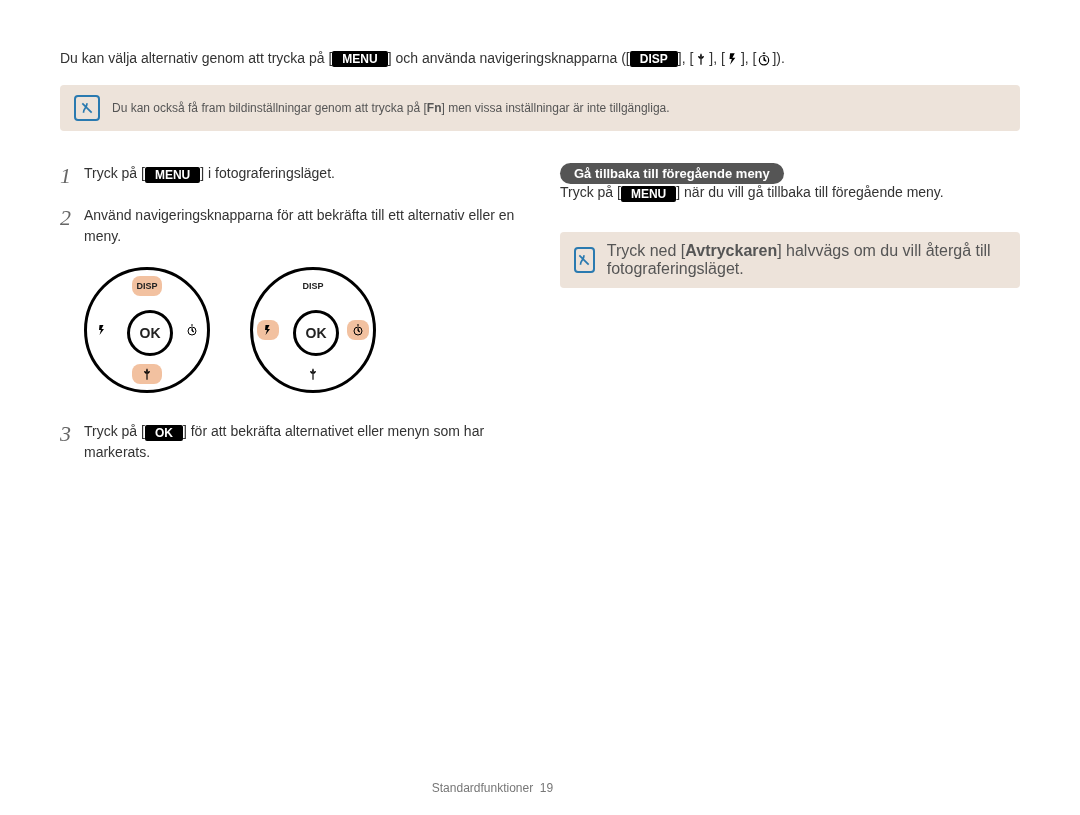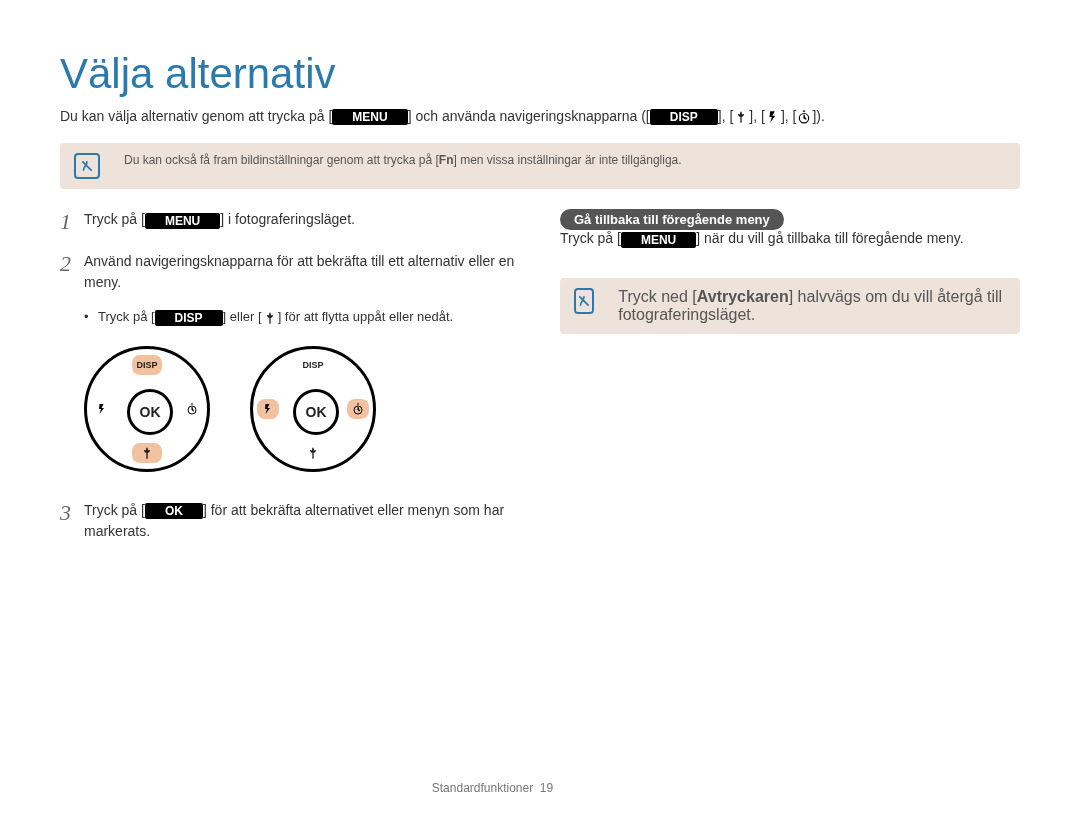--- a/index.html
+++ b/index.html
@@ -1,20 +1,20 @@
 <!DOCTYPE html>
 <html><head>
 <meta charset="utf-8">
 <style>
   html,body{margin:0;padding:0;background:#fff;font-family:Arial,Helvetica,sans-serif;color:#222;}
   .page{width:1080px;height:815px;position:relative;padding:50px 60px 0 60px;box-sizing:border-box;}
   h1{margin:0 0 10px 0;font-weight:400;font-size:42px;color:#2a7ab0;letter-spacing:0px;}
   .intro{font-size:14px;color:#333;margin-bottom:18px;}
-  .badge{display:inline-block;background:#000;color:#fff;border-radius:2px;padding:0 20px;font-weight:700;font-size:12px;line-height:16px;vertical-align:middle;}
-  .info-box{background:#ede3da;border-radius:4px;padding:10px 14px;display:flex;gap:24px;margin-bottom:20px;}
+  .badge{display:inline-block;background:#000;color:#fff;border-radius:2px;padding:0 10px;font-weight:700;font-size:12px;line-height:16px;vertical-align:middle;}
+  .info-box{background:#ede3da;border-radius:4px;padding:10px 14px;display:flex;align-items:center;gap:12px;margin-bottom:32px;}
   .info-icon{width:22px;height:22px;border:2px solid #2a7ab0;border-radius:4px;display:flex;align-items:center;justify-content:center;}
   .info-icon svg{width:14px;height:14px;}
   .info-box .txt{font-size:12px;color:#555;}
   .cols{display:flex;gap:40px;}
   .col{flex:1;}
   .step{display:flex;margin-bottom:16px;font-size:14px;color:#333;}
   .step .num{font-size:22px;font-style:italic;color:#666;width:24px;flex-shrink:0;font-family:Georgia,serif;}
   .step .body{flex:1;line-height:1.5;}
   .sub{margin:0 0 0 24px;padding:0;list-style:none;font-size:13px;color:#333;}
   .sub li{position:relative;padding-left:14px;margin-bottom:4px;}
@@ -32,21 +32,20 @@
   .hl{background:#f2c1a0;}
   .pill{display:inline-block;background:#555;color:#fff;border-radius:12px;padding:3px 14px;font-size:13px;font-weight:700;margin-bottom:0;}
   .rtext{font-size:14px;color:#333;margin-bottom:30px;}
   .info-box.small .txt{font-size:16px;}
   .footer{position:absolute;bottom:20px;left:0;width:985px;text-align:center;font-size:12px;color:#777;}
 </style>
 </head>
 <body>
 
 <div class="page">
-  <h1>Välja alternativ</h1>
 
   <div class="intro">
     <span>Du kan välja alternativ genom att trycka på [</span><span class="badge">MENU</span><span>] och använda navigeringsknapparna ([</span><span class="badge">DISP</span><span>], [</span><span class="smallicon">
         <svg viewBox="0 0 24 24">
           <path fill="#000" d="M12 2c2 3 2 6 0 8-2-2-2-5 0-8zm-5 5c3 0 5 2 5 5-3 0-5-2-5-5zm10 0c0 3-2 5-5 5 0-3 2-5 5-5zM11 12h2v10h-2z"></path>
         </svg>
       </span><span>], [</span><span class="smallicon">
         <svg viewBox="0 0 24 24">
           <path fill="#000" d="M7 2h8l-4 8h5L7 22l3-10H6z"></path>
         </svg>
@@ -73,25 +72,20 @@
       <div class="step">
         <div class="num">1</div>
         <div class="body"><span>Tryck på [</span><span class="badge">MENU</span><span>] i fotograferingsläget.</span></div>
       </div>
 
       <div class="step">
         <div class="num">2</div>
         <div class="body">Använd navigeringsknapparna för att bekräfta till ett alternativ eller en meny.</div>
       </div>
       <ul class="sub">
-        <li><span>Tryck på [</span><span class="badge">DISP</span><span>] eller [</span><span class="smallicon">
-              <svg viewBox="0 0 24 24">
-                <path fill="#000" d="M12 2c2 3 2 6 0 8-2-2-2-5 0-8zm-5 5c3 0 5 2 5 5-3 0-5-2-5-5zm10 0c0 3-2 5-5 5 0-3 2-5 5-5zM11 12h2v10h-2z"></path>
-              </svg>
-            </span><span>] för att flytta uppåt eller nedåt.</span></li>
       </ul>
 
       <div class="dials">
         <div class="dial">
           <div class="center">OK</div>
           <div class="slot top hl">DISP</div>
           <div class="slot bottom hl">
               <svg width="14" height="14" viewBox="0 0 24 24">
                 <path fill="#000" d="M12 2c2 3 2 6 0 8-2-2-2-5 0-8zm-5 5c3 0 5 2 5 5-3 0-5-2-5-5zm10 0c0 3-2 5-5 5 0-3 2-5 5-5zM11 12h2v10h-2z"></path>
               </svg>

